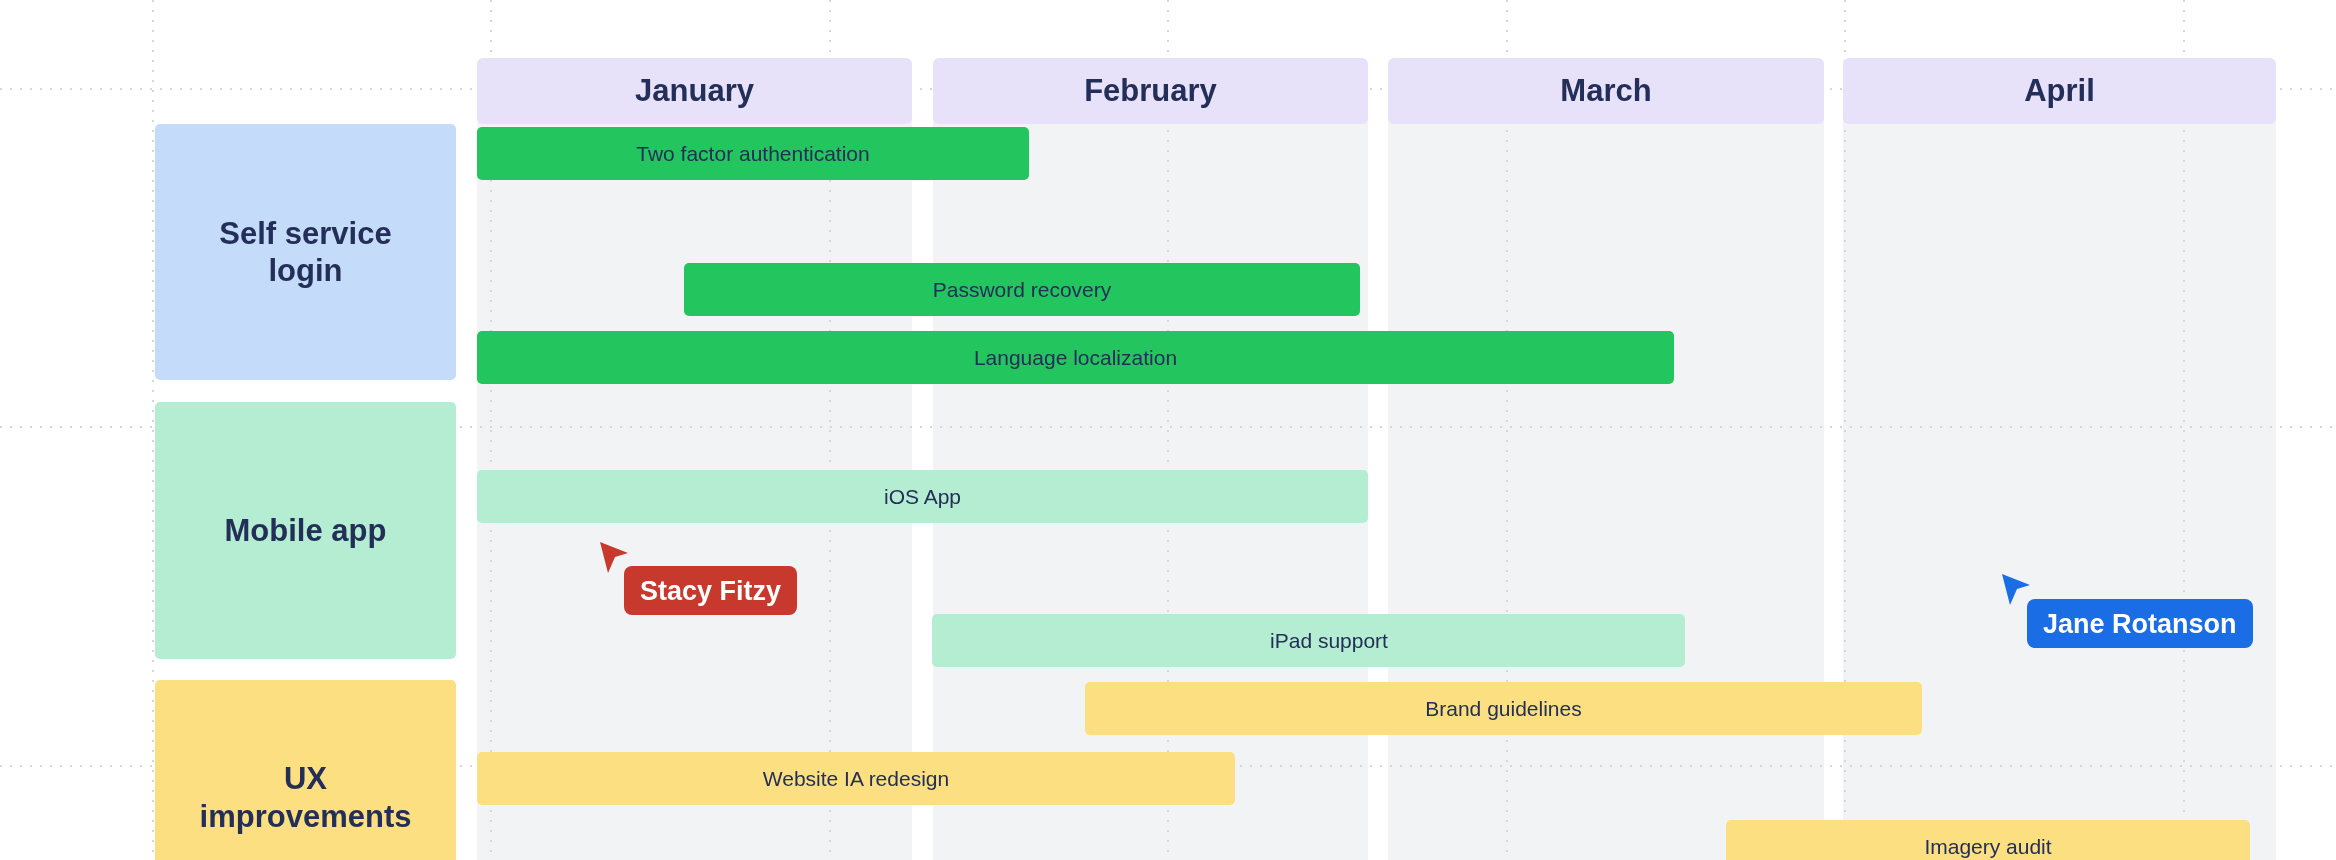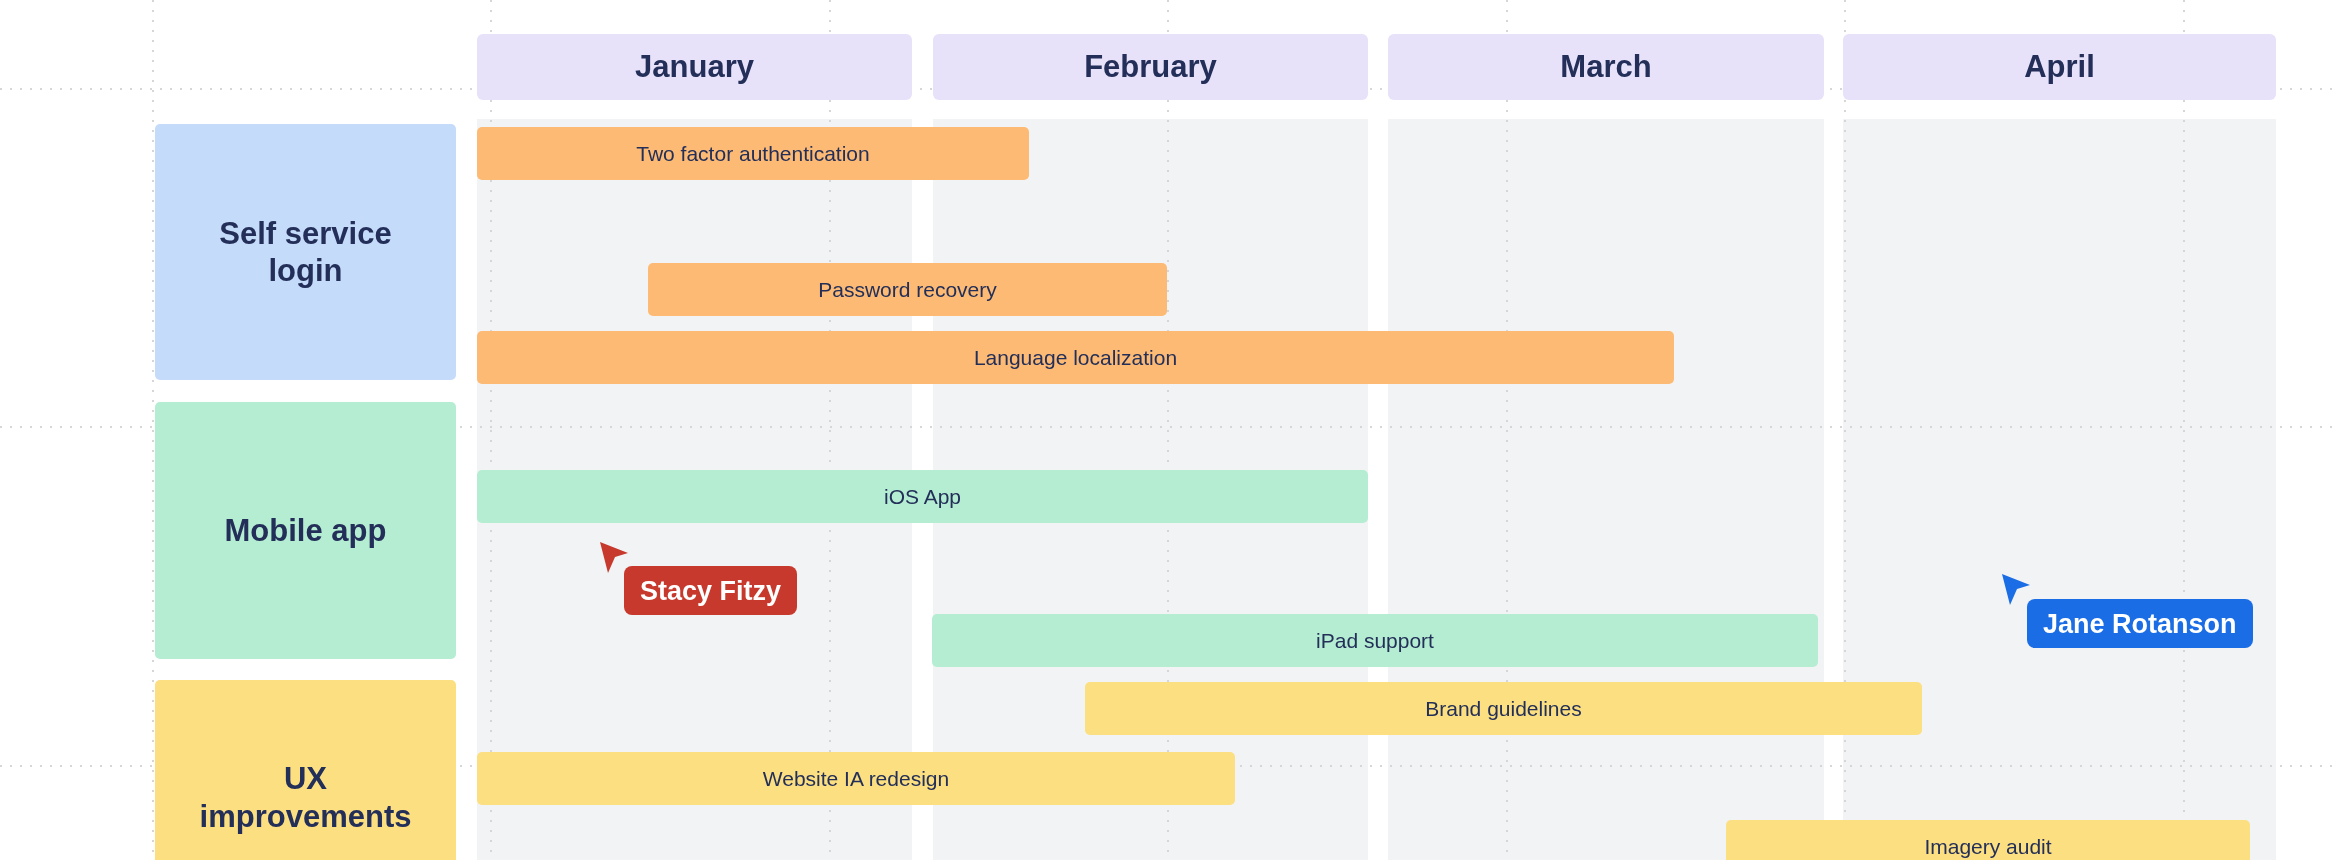--- a/index.html
+++ b/index.html
@@ -11,36 +11,36 @@
     font-family:"Liberation Sans","DejaVu Sans",sans-serif;
   }
   
   .vline{position:absolute;top:0;bottom:0;width:2px;z-index:1;
     background-image:repeating-linear-gradient(to bottom,#d6d6d6 0 2px,transparent 2px 10px);}
   .hline{position:absolute;left:0;right:0;height:2px;z-index:1;
     background-image:repeating-linear-gradient(to right,#d6d6d6 0 2px,transparent 2px 10px);}
   
   .stripe{position:absolute;top:119px;bottom:0;background:#f2f3f5;z-index:0;}
   
-  .month{position:absolute;top:34px;height:66px;border-radius:6px;background:#e7e1fa;
+  .month{position:absolute;top:58px;height:66px;border-radius:6px;background:#e7e1fa;
     display:flex;align-items:center;justify-content:center;
     font-size:31px;font-weight:700;color:#232f58;z-index:2;}
   
   .rowbox{position:absolute;left:155px;width:301px;border-radius:5px;
     display:flex;align-items:center;justify-content:center;text-align:center;
     font-size:31px;font-weight:700;color:#232f58;line-height:1.2;
     padding:16px 30px;box-sizing:border-box;z-index:2;}
   .box-blue{background:#c5dbfa}
   .box-green{background:#b5edd2}
   .box-yellow{background:#fcdf80}
   
   .bar{position:absolute;height:53px;border-radius:5px;
     display:flex;align-items:center;justify-content:center;
     font-size:21px;font-weight:500;color:#232f58;z-index:2;white-space:nowrap;}
-  .bar-blue{background:#fdba74}
+  .bar-blue{background:#22c55e}
   .bar-green{background:#b5edd2}
   .bar-yellow{background:#fcdf80}
   
   .cursor-arrow{position:absolute;z-index:10;}
   .cursor-label{position:absolute;z-index:10;border-radius:8px;
     padding:10px 16px 8px 16px;color:#ffffff;font-size:27px;font-weight:700;
     white-space:nowrap;}
   .red-bg{background:#c7392c}
   .blue-bg{background:#1a6de4}
 </style>
@@ -68,25 +68,25 @@
   <div class="month" style="left:477px;width:435px;">January</div>
   <div class="month" style="left:933px;width:435px;">February</div>
   <div class="month" style="left:1388px;width:436px;">March</div>
   <div class="month" style="left:1843px;width:433px;">April</div>
 
   <div class="rowbox box-blue" style="top:124px;height:256px;">Self service login</div>
   <div class="rowbox box-green" style="top:402px;height:257px;">Mobile app</div>
   <div class="rowbox box-yellow" style="top:680px;height:235px;">UX improvements</div>
 
   <div class="bar bar-blue" style="left:477px;top:127px;width:552px;">Two factor authentication</div>
-  <div class="bar bar-blue" style="left:648px;top:263px;width:519px;">Password recovery</div>
+  <div class="bar bar-blue" style="left:684px;top:263px;width:676px;">Password recovery</div>
   <div class="bar bar-blue" style="left:477px;top:331px;width:1197px;">Language localization</div>
 
   <div class="bar bar-green" style="left:477px;top:470px;width:891px;">iOS App</div>
-  <div class="bar bar-green" style="left:932px;top:614px;width:886px;">iPad support</div>
+  <div class="bar bar-green" style="left:932px;top:614px;width:712px;padding-left:41px;">iPad support</div>
 
   <div class="bar bar-yellow" style="left:1085px;top:682px;width:837px;">Brand guidelines</div>
   <div class="bar bar-yellow" style="left:477px;top:752px;width:758px;">Website IA redesign</div>
   <div class="bar bar-yellow" style="left:1726px;top:820px;width:524px;">Imagery audit</div>
 
   <div>
     <svg class="cursor-arrow" style="left:598px;top:541px;" width="32" height="34" viewBox="0 0 32 34">
       <path d="M2 1 L30 12 L17 16 L10 32 Z" fill="#c7392c"></path>
     </svg>
     <div class="cursor-label red-bg" style="left:624px;top:566px;">Stacy Fitzy</div>

